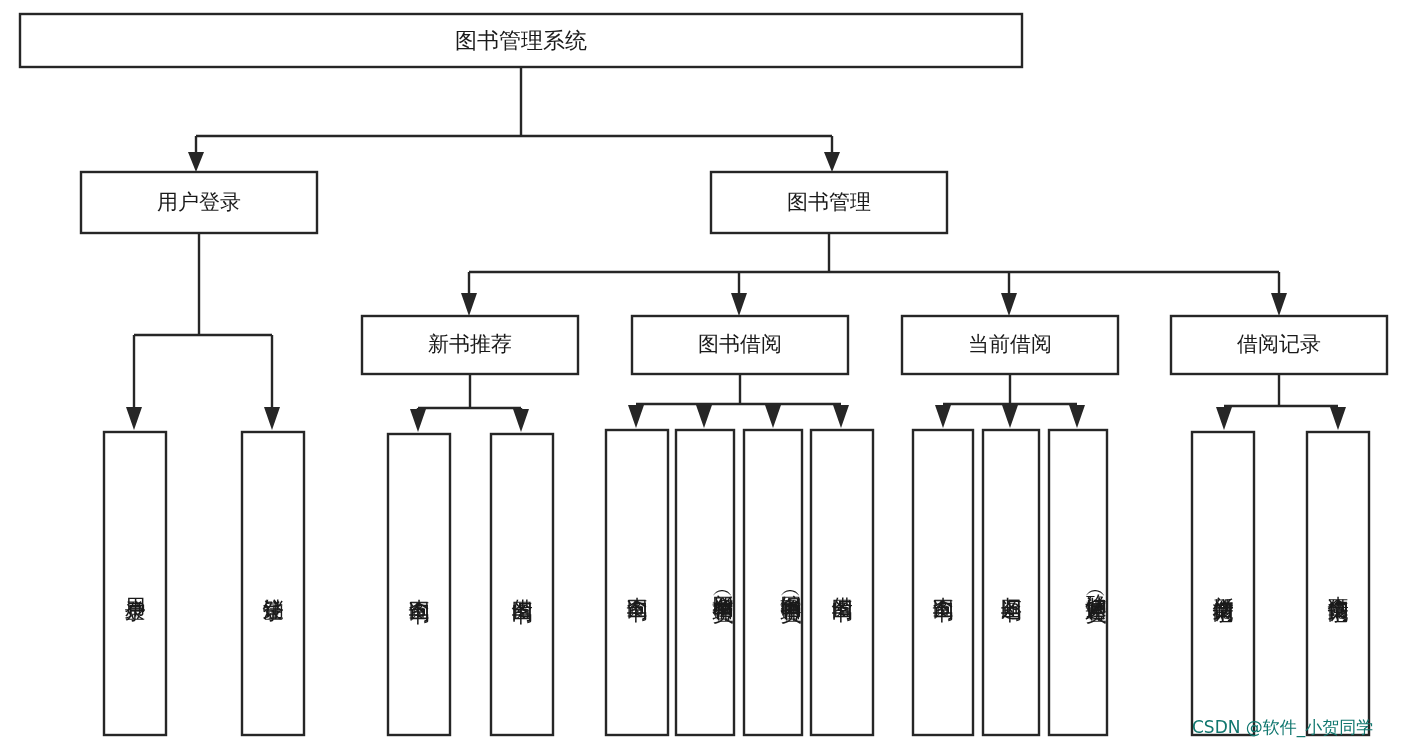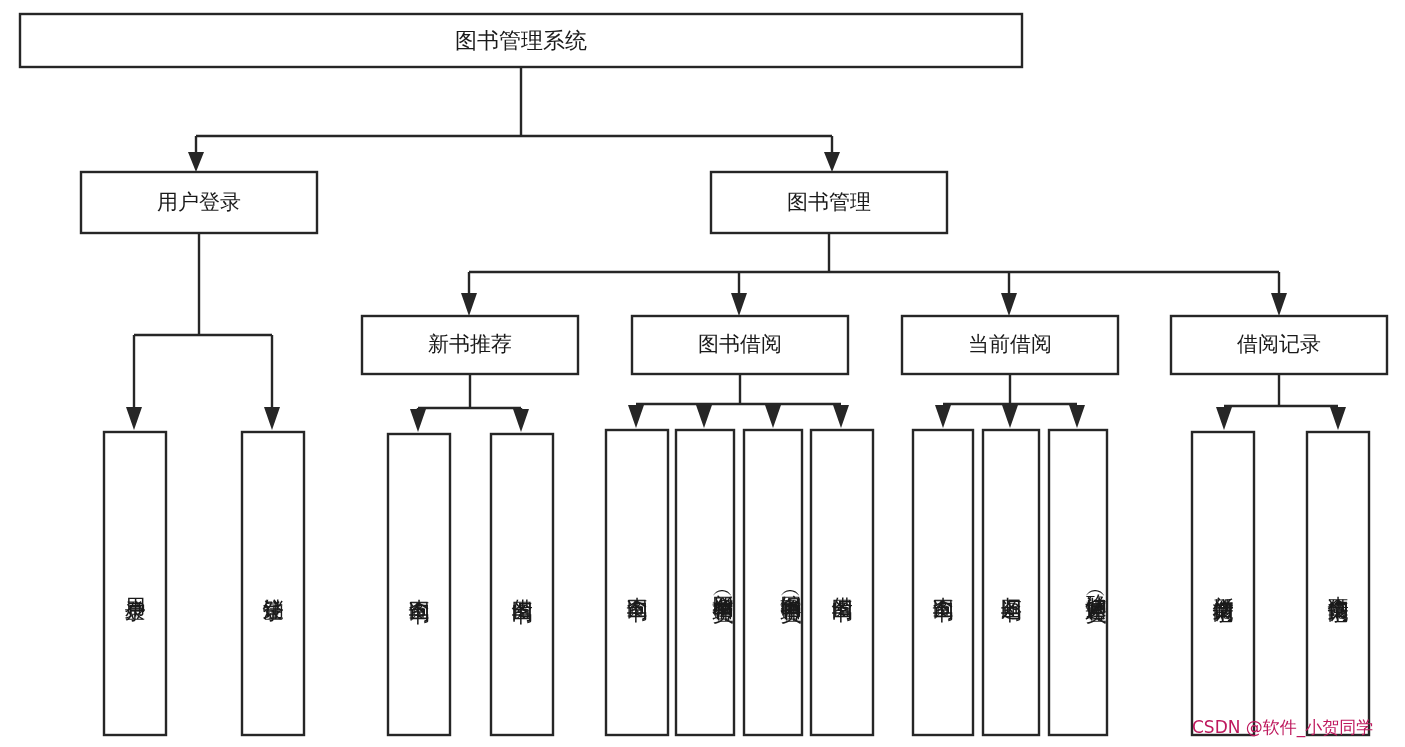--- a/index.html
+++ b/index.html
@@ -70,21 +70,21 @@
     pointer-events: none;
     user-select: none;
   }
   .leaf-label-v.centered {
     align-items: center;
   }
   .watermark {
     position: absolute;
     font-family: "DejaVu Sans", "Liberation Sans", sans-serif;
     font-size: 17px;
-    color: #be185d;
+    color: #0f766e;
     white-space: nowrap;
     user-select: none;
   }
 </style>
 </head>
 <body>
 
 <div id="diagram-root">
 
   <svg class="diagram-canvas" viewBox="0 0 1405 747">

